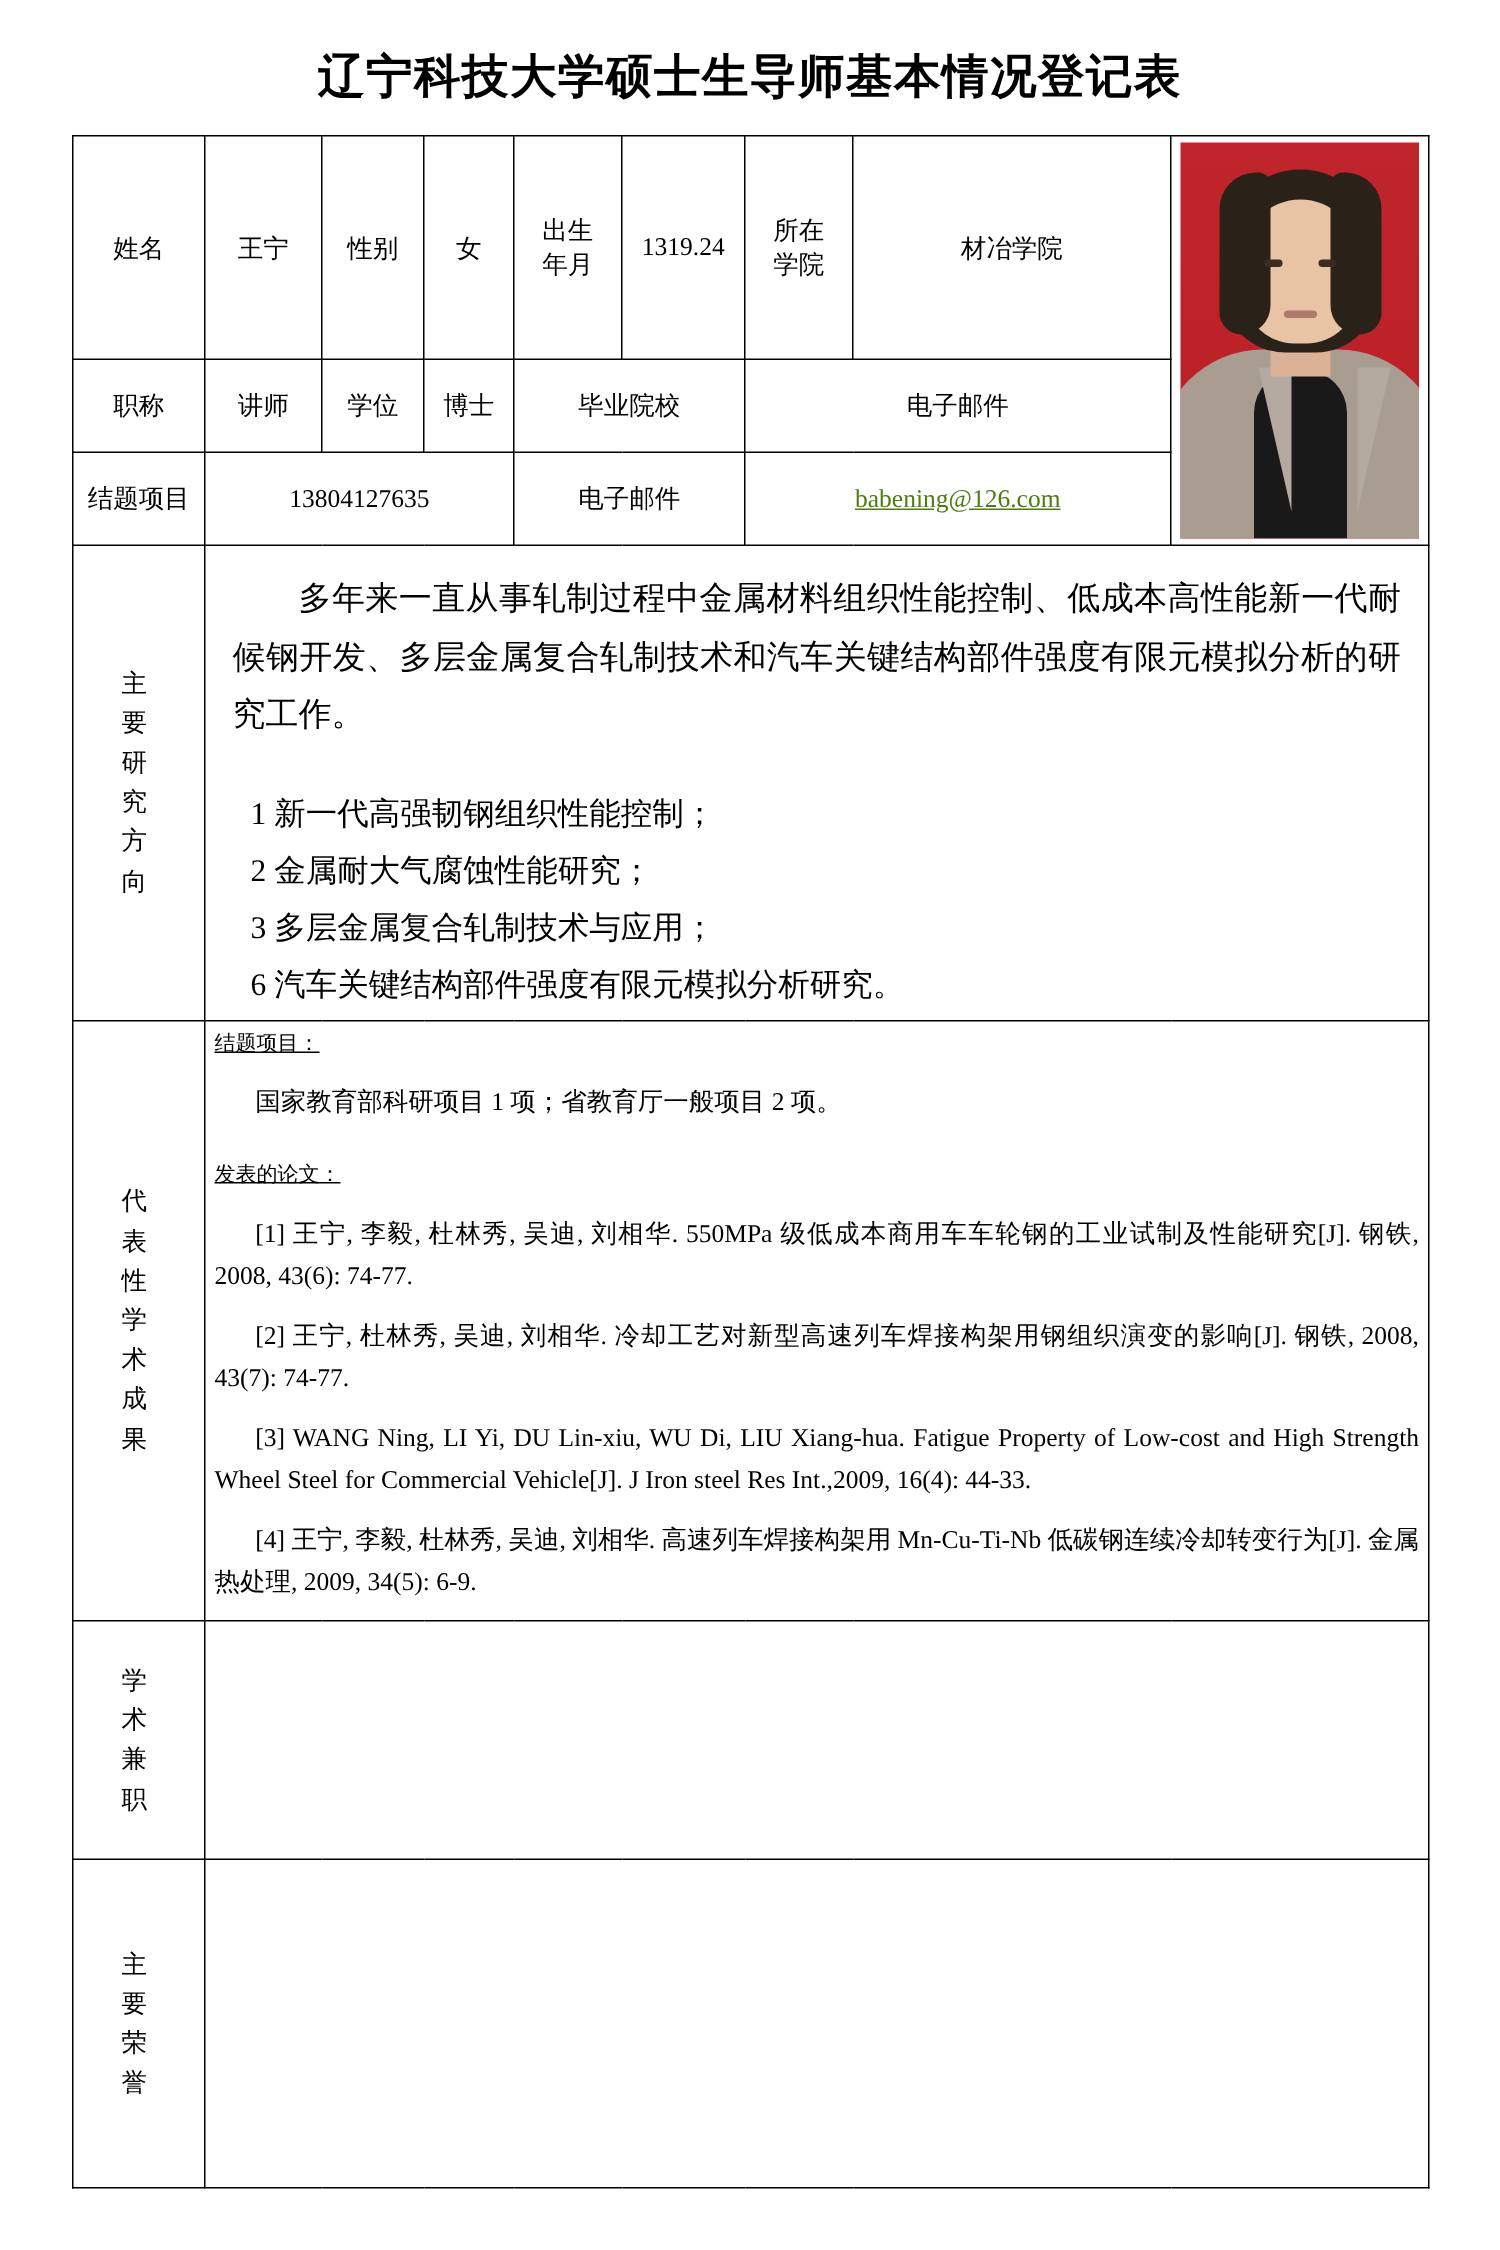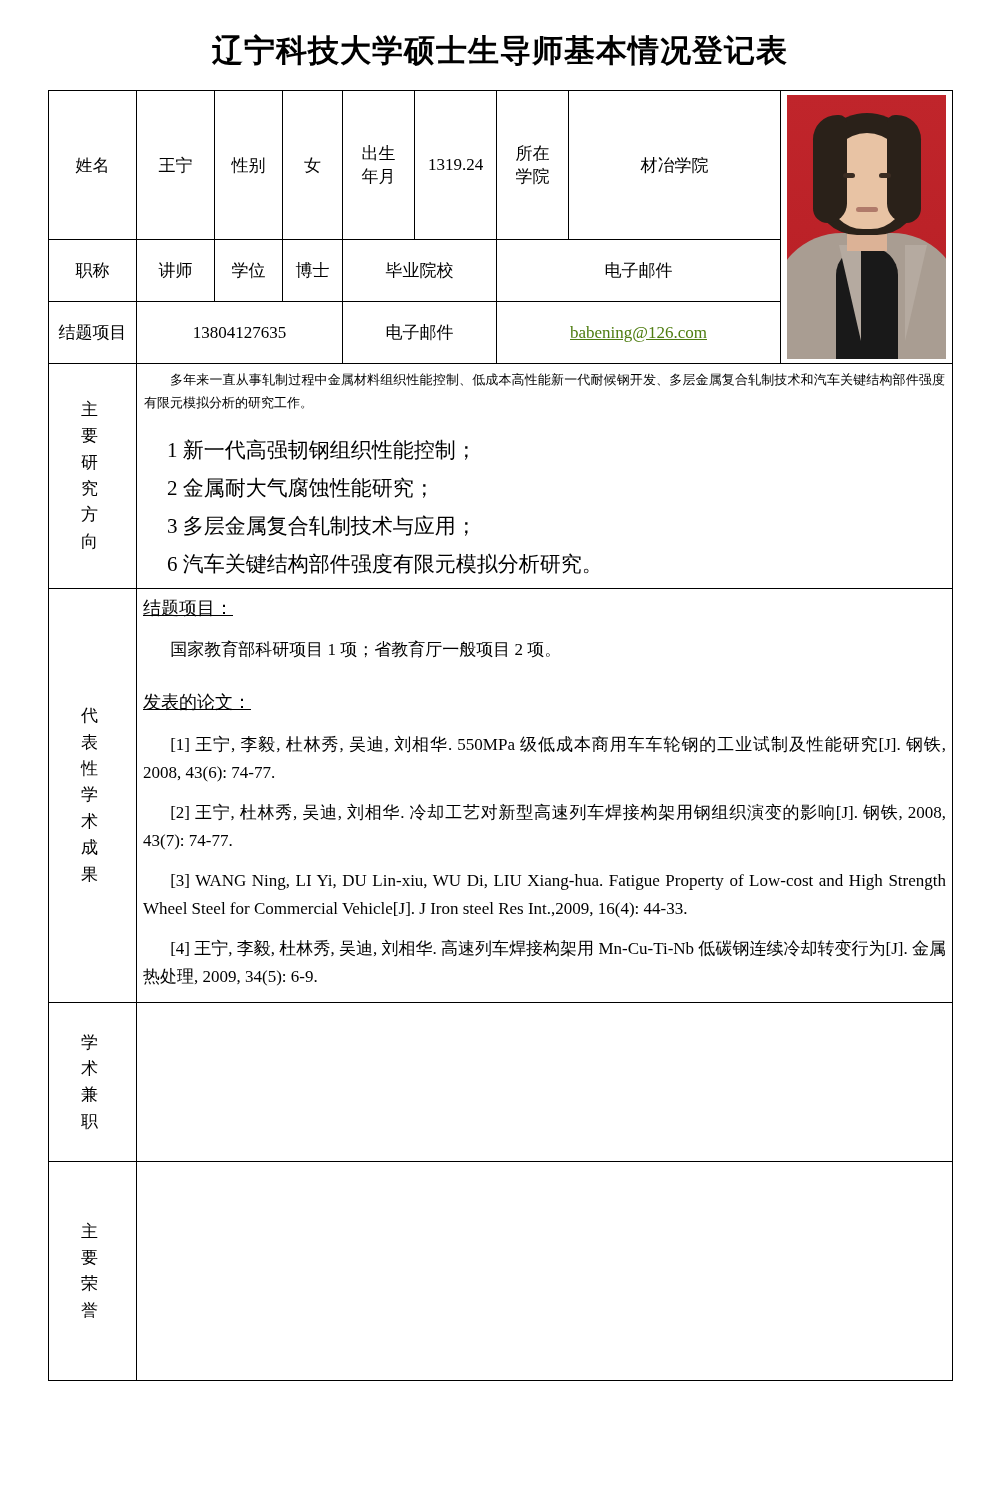--- a/index.html
+++ b/index.html
@@ -175,24 +175,24 @@
     width: 0; height: 0;
     border-right: 34px solid transparent;
     border-left: 22px solid #b5aaa0;
     border-bottom: 96px solid transparent;
   }
   .email-link {
     text-decoration: underline;
     color: #4d7c0f;
   }
   .para {
-    font-size: 13px;
+    font-size: 22px;
     line-height: 1.75;
     text-align: justify;
-    margin: 1px;
+    margin: 12px;
     padding: 0;
   }
   .indent {
     text-indent: 2em;
   }
   .cell-pad {
     padding: 12px 14px 14px 14px;
     vertical-align: top;
     font-size: 17.5px;
     line-height: 1.75;
@@ -200,21 +200,21 @@
   .list-line {
     margin: 0 0 2px 24px;
     font-size: 21px;
     line-height: 1.72;
   }
   .gap {
     height: 16px;
   }
   .underline-head {
     text-decoration: underline;
-    font-size: 18px;
+    font-size: 14px;
     font-weight: normal;
     margin: 0 0 10px 0;
   }
   .pitem {
     margin: 12px 0 7px 0;
     font-size: 17px;
     line-height: 1.65;
     text-align: justify;
     text-indent: 1.6em;
   }

